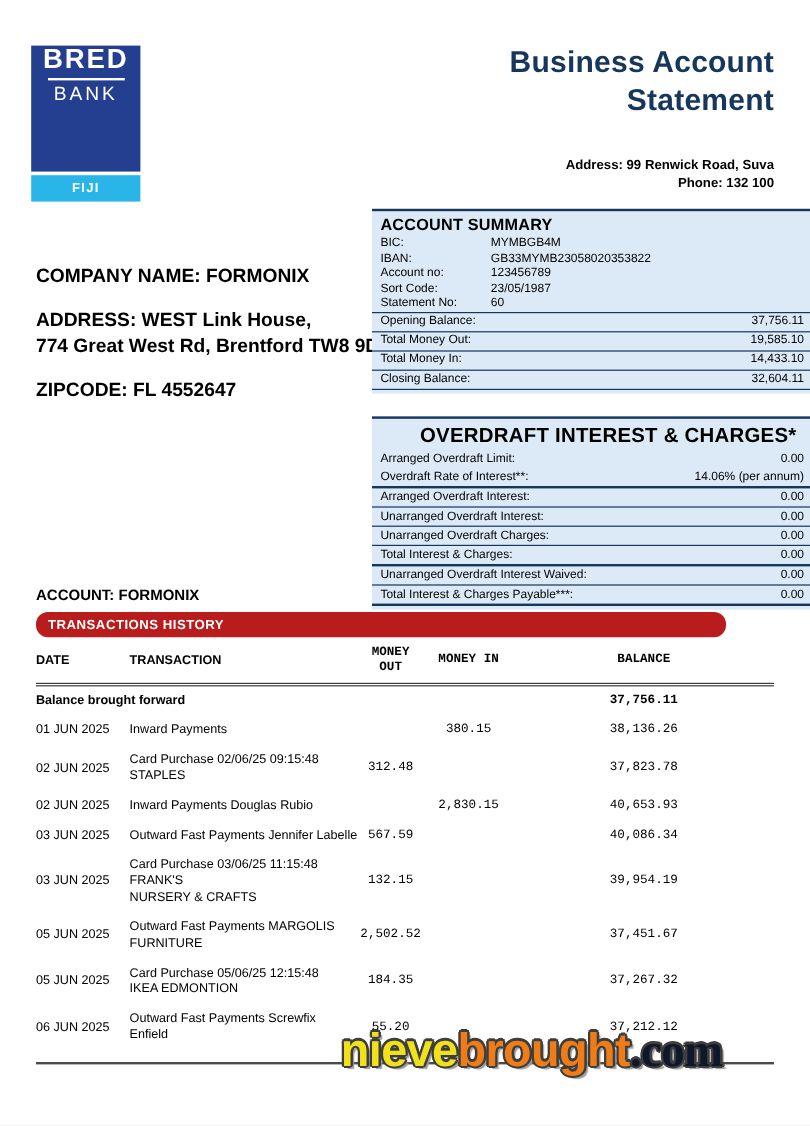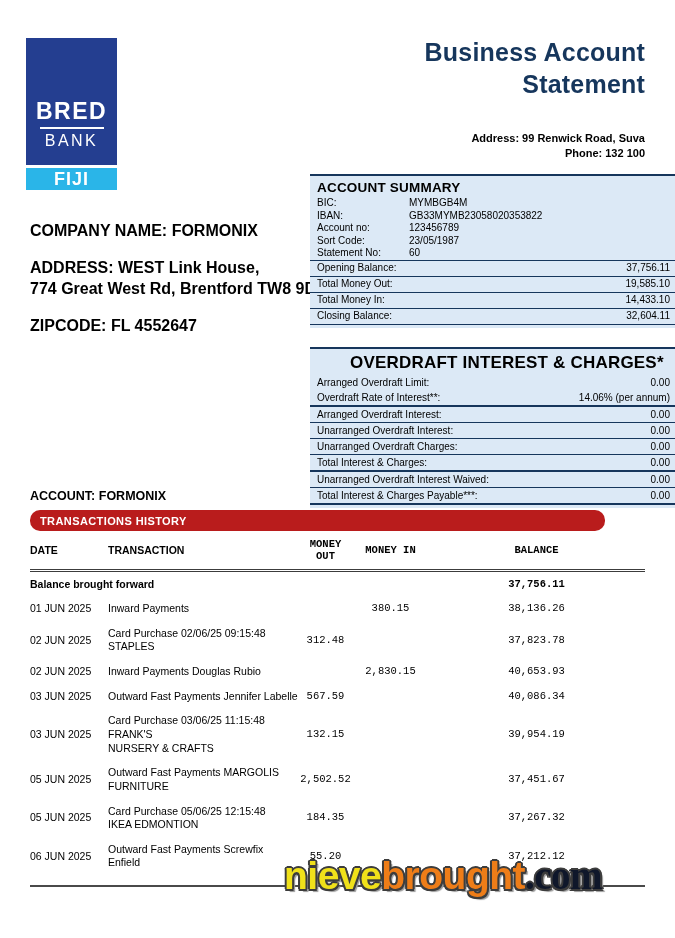--- a/index.html
+++ b/index.html
@@ -4,29 +4,29 @@
 <style>
   html,body{margin:0;padding:0;background:#e8e8e8;}
   .page{
     position:relative;width:675px;height:938px;background:#ffffff;
     margin:0 auto;overflow:hidden;
     font-family:"Liberation Sans","DejaVu Sans",sans-serif;color:#000;
   }
   
   .logo{position:absolute;left:26px;top:38px;width:91px;}
   .logo-main{
-    width:91px;height:127px;background:#243e90;display:flex;flex-direction:column;
-    align-items:center;justify-content:flex-end;padding-bottom:16px;box-sizing:border-box;
+    width:91px;height:105px;background:#243e90;display:flex;flex-direction:column;
+    align-items:center;justify-content:flex-start;padding-bottom:16px;box-sizing:border-box;
   }
   .logo-bred{color:#fff;font-weight:bold;font-size:23px;letter-spacing:1.5px;line-height:1;}
   .logo-rule{width:64px;height:2px;background:#fff;margin:4px 0 4px;}
   .logo-bank{color:#fff;font-size:16px;letter-spacing:2.5px;line-height:1;font-weight:400;}
   .logo-fiji{
     margin-top:3px;width:91px;height:22px;background:#2ab5e8;color:#fff;
-    font-weight:bold;font-size:18px;letter-spacing:1px;display:flex;align-items:center;justify-content:center;
+    font-weight:bold;font-size:11px;letter-spacing:1px;display:flex;align-items:center;justify-content:center;
   }
   
   .doc-title{
     position:absolute;right:30px;top:36px;text-align:right;color:#16365c;
     font-size:25px;font-weight:bold;line-height:1.28;letter-spacing:0.2px;
   }
   .contact{position:absolute;right:30px;top:131px;text-align:right;font-size:11px;font-weight:bold;line-height:1.4;}
   
   .company{position:absolute;left:30px;top:220px;font-size:16px;font-weight:bold;line-height:1.35;}
   .company .blk{margin-bottom:15px;}

